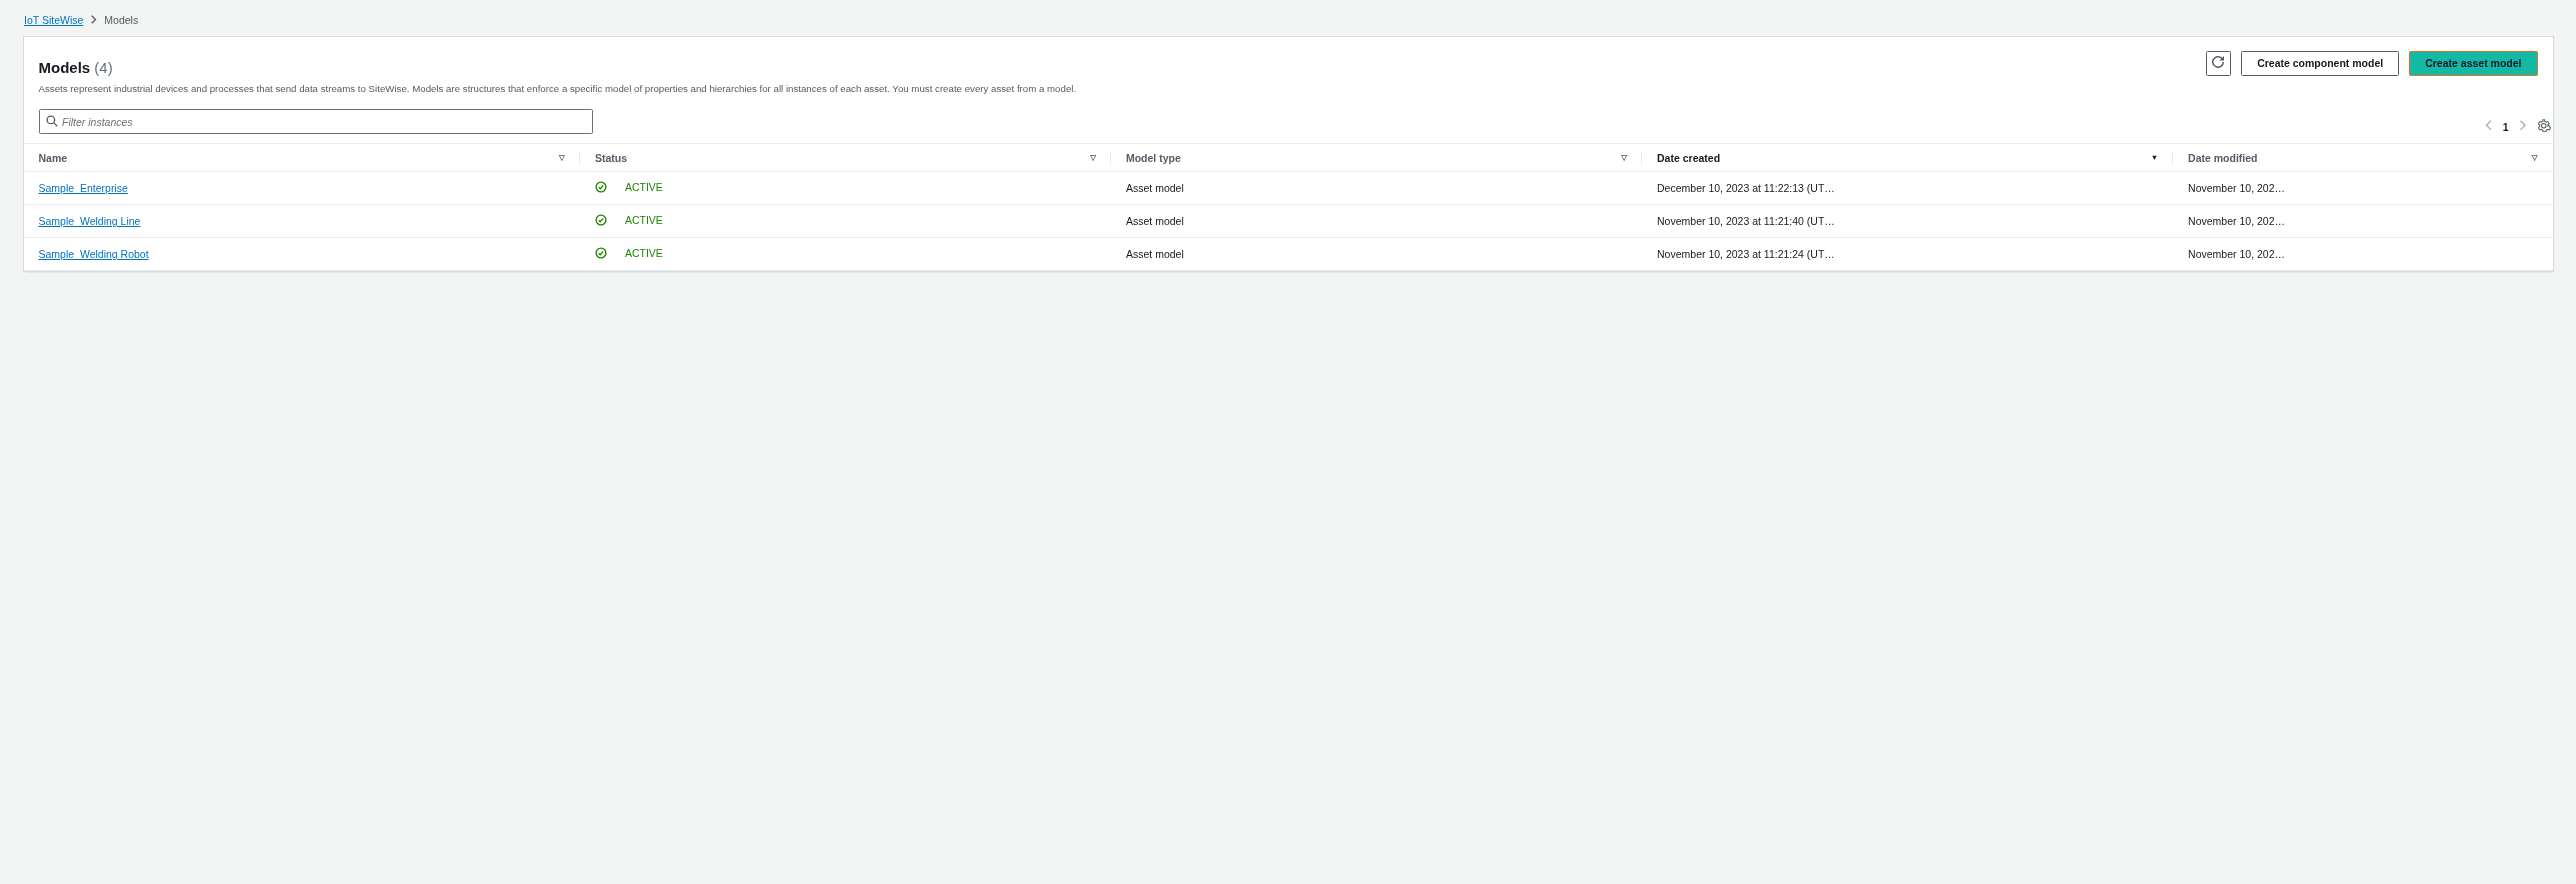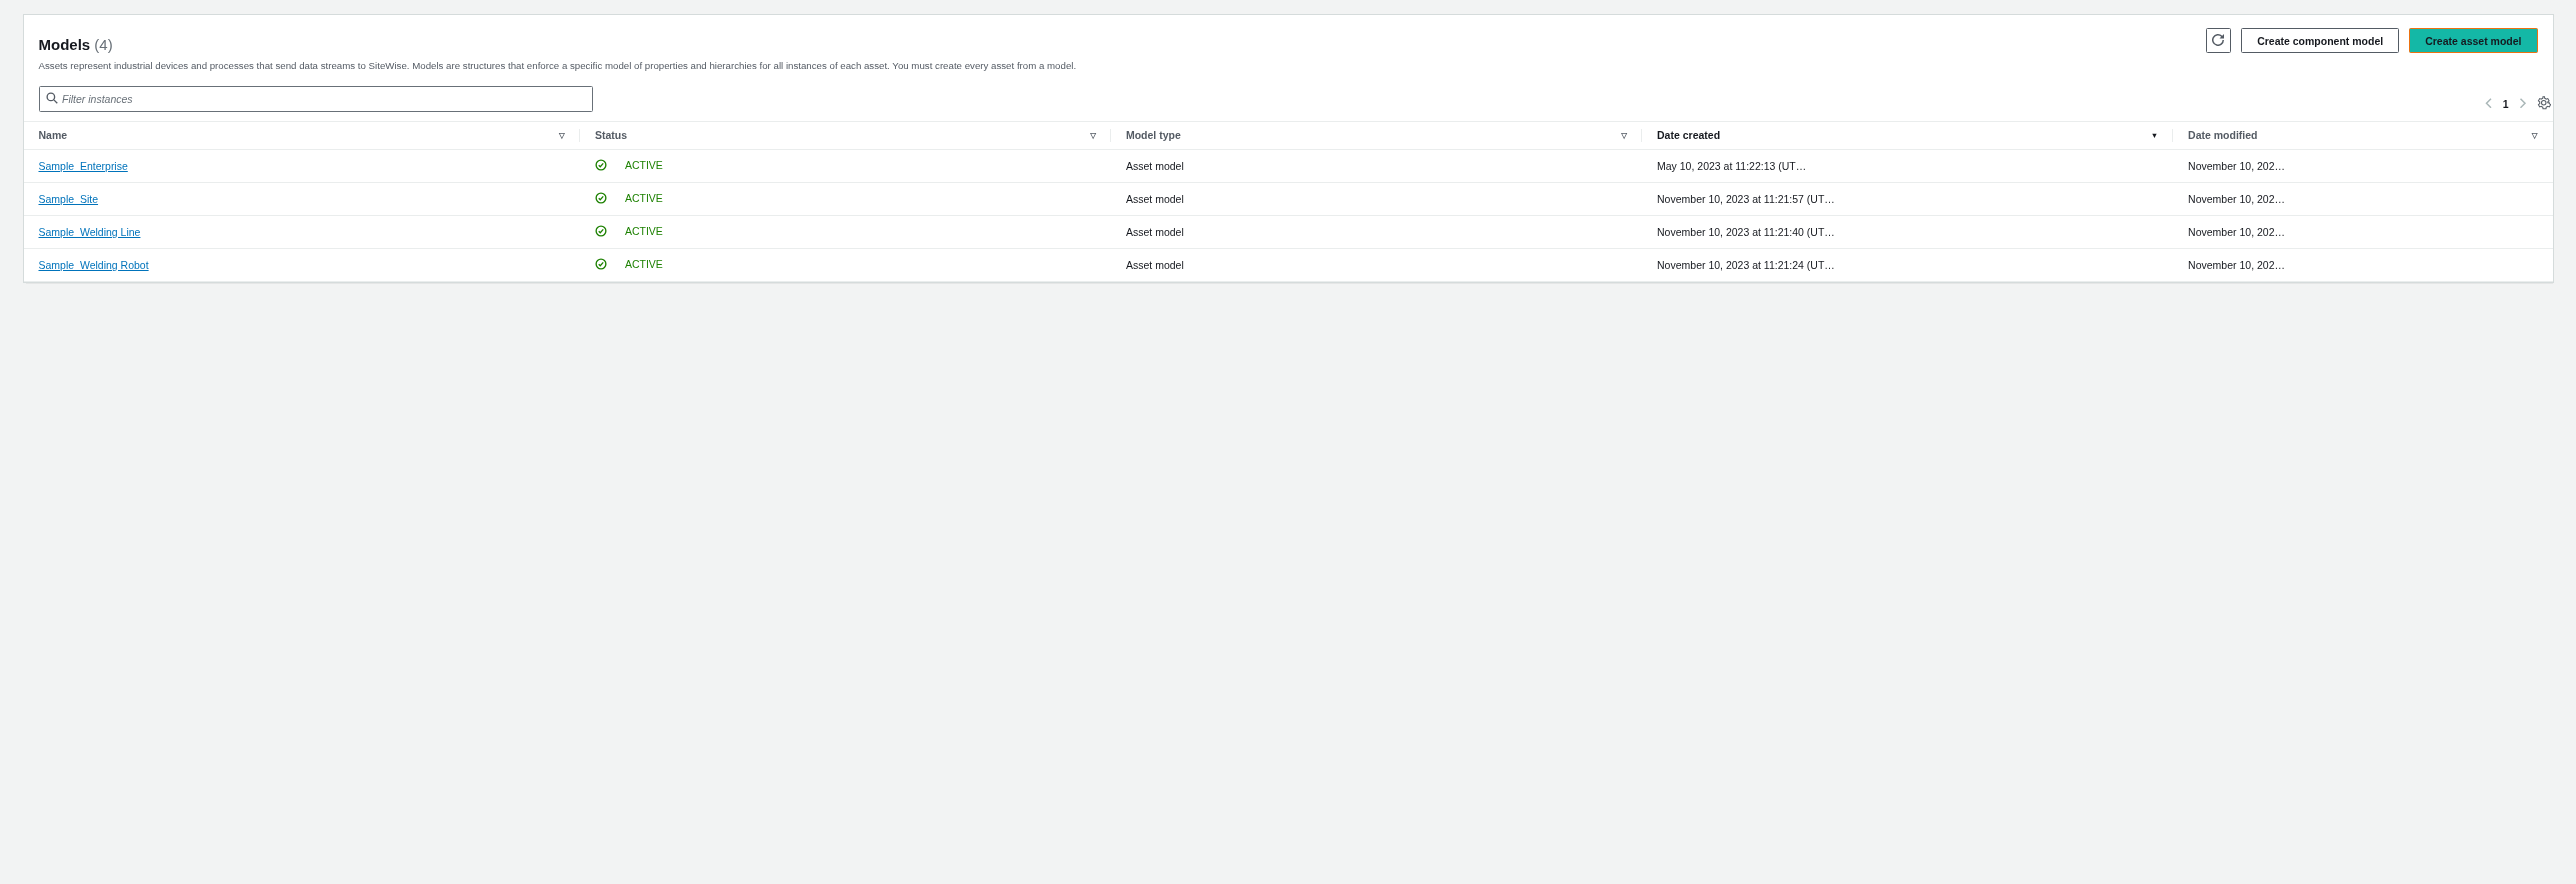--- a/index.html
+++ b/index.html
@@ -143,20 +143,29 @@
   thead th.col-status, tbody td.col-status { width: 21%; }
   thead th.col-type, tbody td.col-type { width: 21%; }
   thead th.col-created, tbody td.col-created { width: 21%; max-width: 0; }
   thead th.col-modified, tbody td.col-modified { width: 15%; max-width: 0; }
   thead th.sorted { color: #16191f; }
 </style>
 </head>
 <body>
 
 <div class="page">
+  <nav class="breadcrumb">
+    <a href="#">IoT SiteWise</a>
+    <span class="sep">
+      <svg width="6" height="9" viewBox="0 0 8 12">
+          <path d="M1 1 L6 6 L1 11" stroke="#545b64" stroke-width="1.8" fill="none"></path>
+        </svg>
+    </span>
+    <span class="current">Models</span>
+  </nav>
 
   <div class="panel">
     <div class="panel-header">
       <div class="panel-header-top">
         <h1 class="title">
           <span>Models</span>
           <span class="count">(4)</span>
         </h1>
         <div class="actions">
           <button class="btn btn-icon">
@@ -248,36 +257,21 @@
             <td class="col-status"><span class="status">
                 <span>
                   <svg width="12" height="12" viewBox="0 0 16 16">
                     <circle cx="8" cy="8" r="6.5" stroke="#1d8102" stroke-width="1.8" fill="none"></circle>
                     <path d="M5 8.2 L7 10.2 L11 5.8" stroke="#1d8102" stroke-width="1.8" fill="none"></path>
                   </svg>
                 </span>
                 <span>ACTIVE</span>
               </span></td>
             <td class="col-type">Asset model</td>
-            <td class="col-created">May 10, 2023 at 11:22:13 (UT…</td>
-            <td class="col-modified">November 10, 202…</td>
-          </tr>
-          <tr>
-            <td class="col-name name"><a href="#">Sample_Site</a></td>
-            <td class="col-status"><span class="status">
-                <span>
-                  <svg width="12" height="12" viewBox="0 0 16 16">
-                    <circle cx="8" cy="8" r="6.5" stroke="#1d8102" stroke-width="1.8" fill="none"></circle>
-                    <path d="M5 8.2 L7 10.2 L11 5.8" stroke="#1d8102" stroke-width="1.8" fill="none"></path>
-                  </svg>
-                </span>
-                <span>ACTIVE</span>
-              </span></td>
-            <td class="col-type">Asset model</td>
-            <td class="col-created">November 10, 2023 at 11:21:57 (UT…</td>
+            <td class="col-created">December 10, 2023 at 11:22:13 (UT…</td>
             <td class="col-modified">November 10, 202…</td>
           </tr>
           <tr>
             <td class="col-name name"><a href="#">Sample_Welding Line</a></td>
             <td class="col-status"><span class="status">
                 <span>
                   <svg width="12" height="12" viewBox="0 0 16 16">
                     <circle cx="8" cy="8" r="6.5" stroke="#1d8102" stroke-width="1.8" fill="none"></circle>
                     <path d="M5 8.2 L7 10.2 L11 5.8" stroke="#1d8102" stroke-width="1.8" fill="none"></path>
                   </svg>

